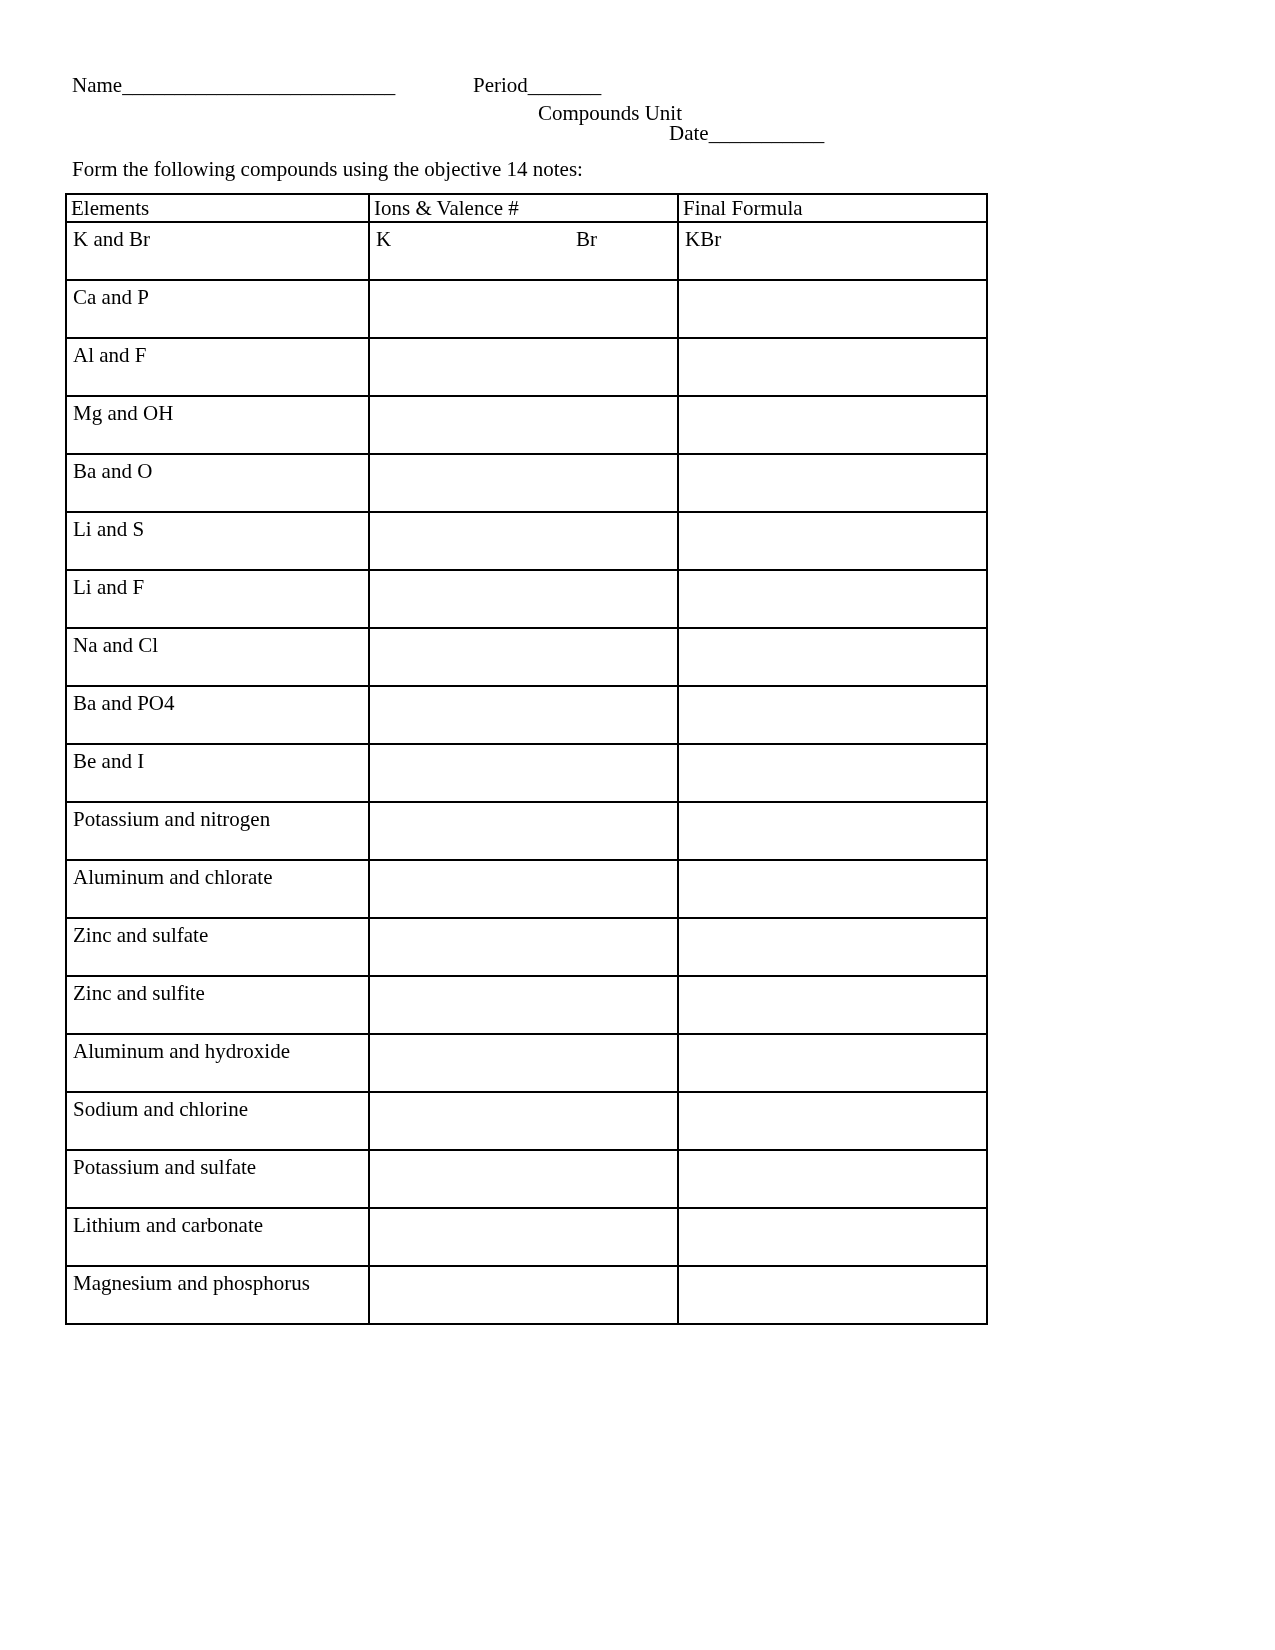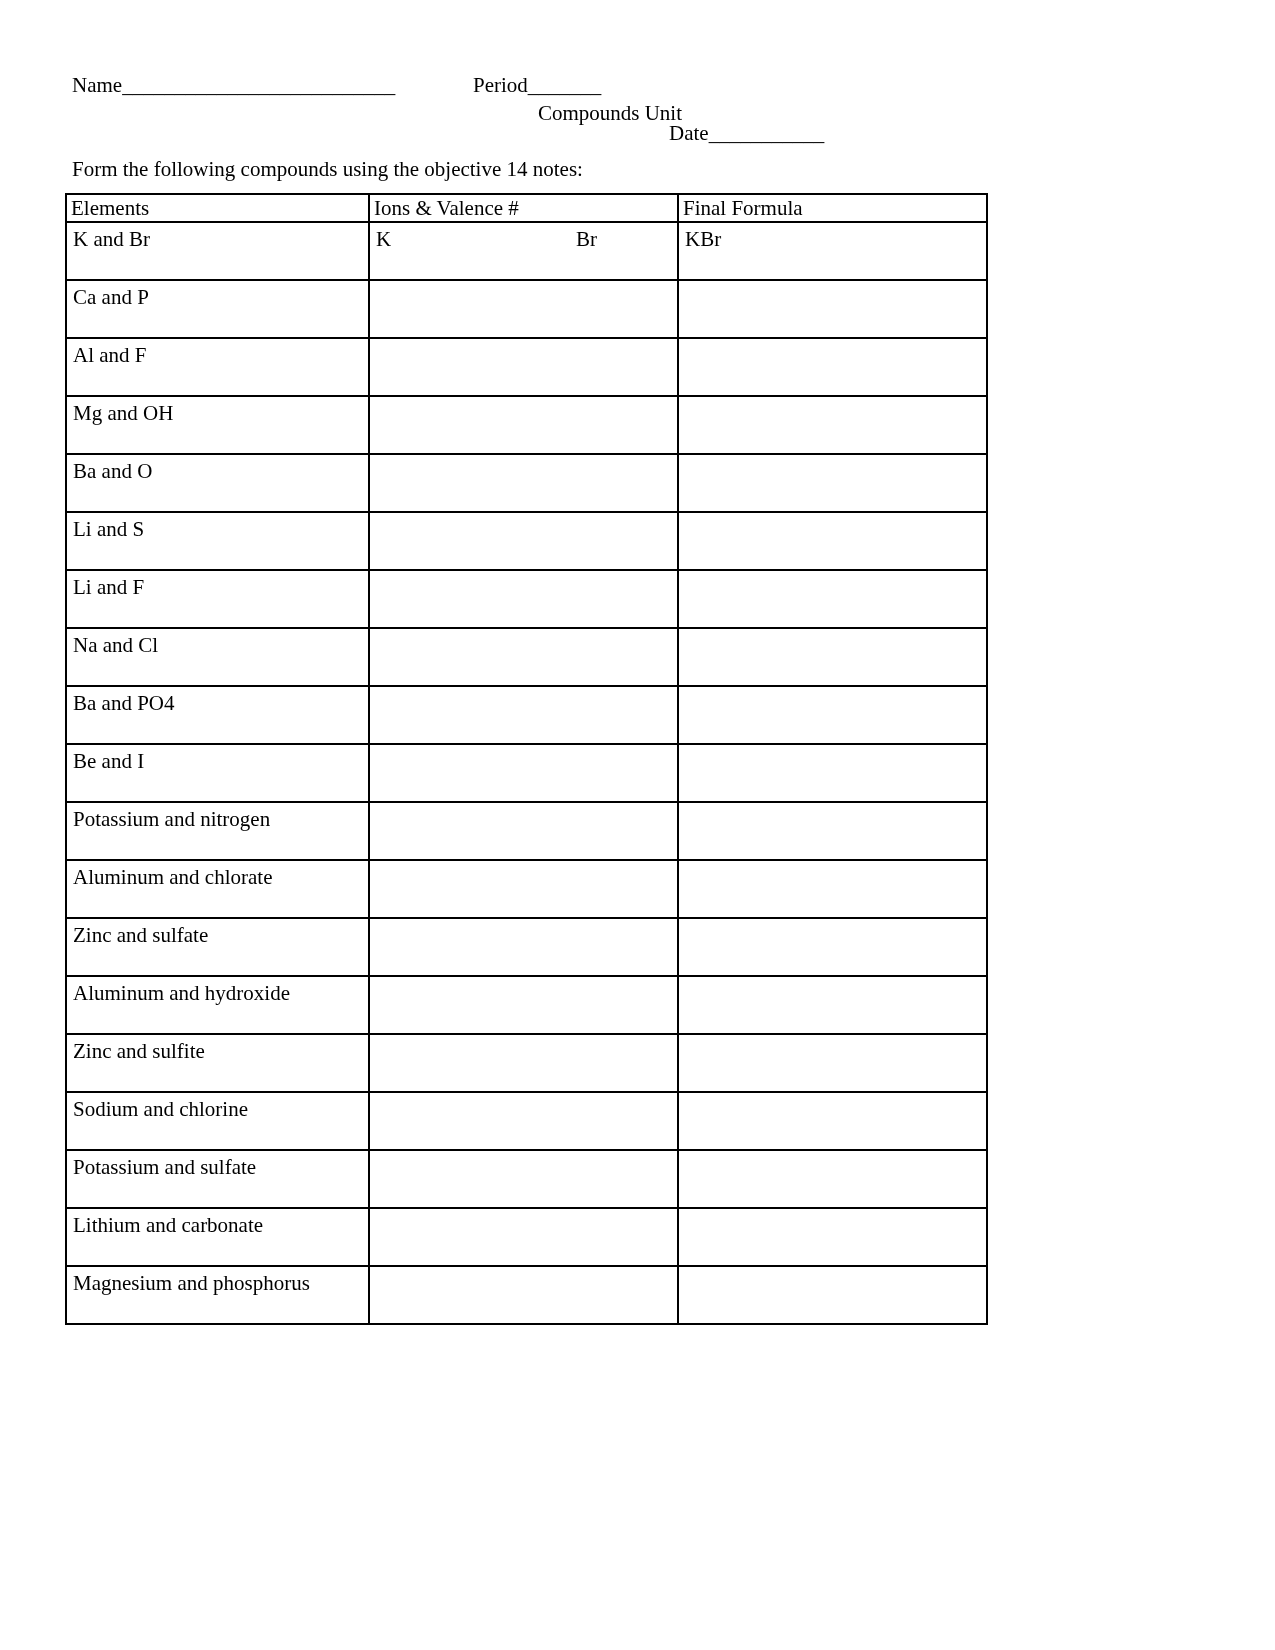--- a/index.html
+++ b/index.html
@@ -240,32 +240,32 @@
       <td class="c-ion">
         <div class="ion-row">
           <span class="ion-left"></span>
           <span class="ion-right"></span>
         </div>
       </td>
       <td class="c-f"></td>
     </tr>
 
     <tr>
+      <td class="c-el">Zinc and sulfite</td>
+      <td class="c-ion">
+        <div class="ion-row">
+          <span class="ion-left"></span>
+          <span class="ion-right"></span>
+        </div>
+      </td>
+      <td class="c-f"></td>
+    </tr>
+
+    <tr>
       <td class="c-el">Aluminum and hydroxide</td>
-      <td class="c-ion">
-        <div class="ion-row">
-          <span class="ion-left"></span>
-          <span class="ion-right"></span>
-        </div>
-      </td>
-      <td class="c-f"></td>
-    </tr>
-
-    <tr>
-      <td class="c-el">Zinc and sulfite</td>
       <td class="c-ion">
         <div class="ion-row">
           <span class="ion-left"></span>
           <span class="ion-right"></span>
         </div>
       </td>
       <td class="c-f"></td>
     </tr>
 
     <tr>

